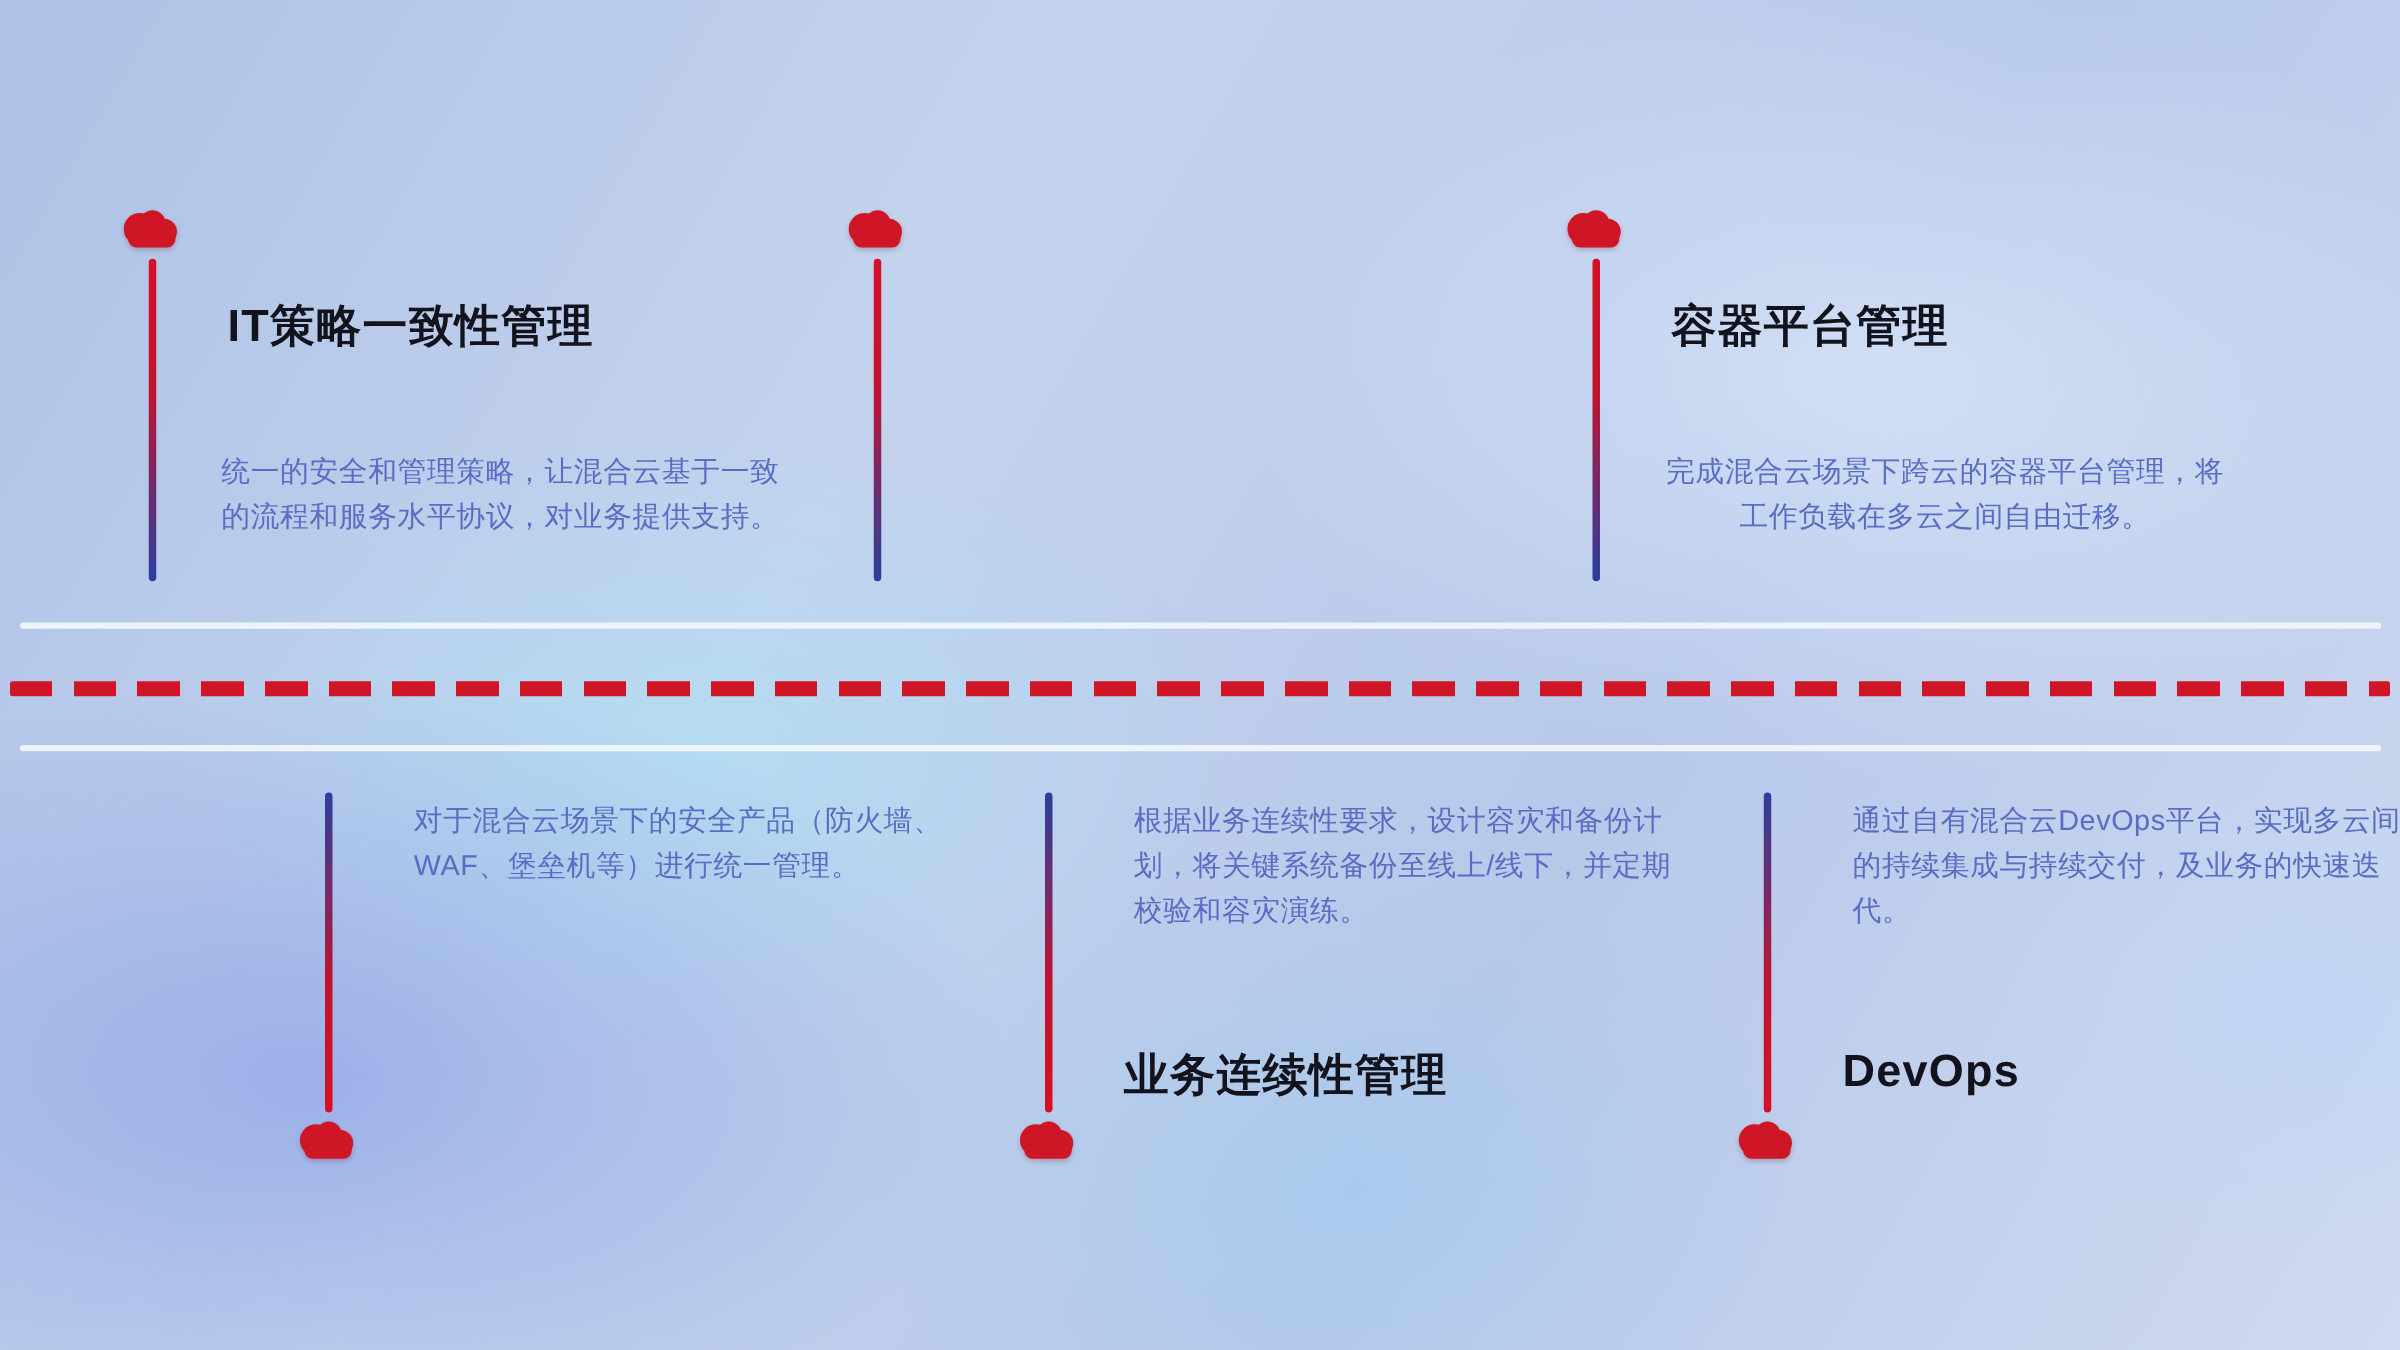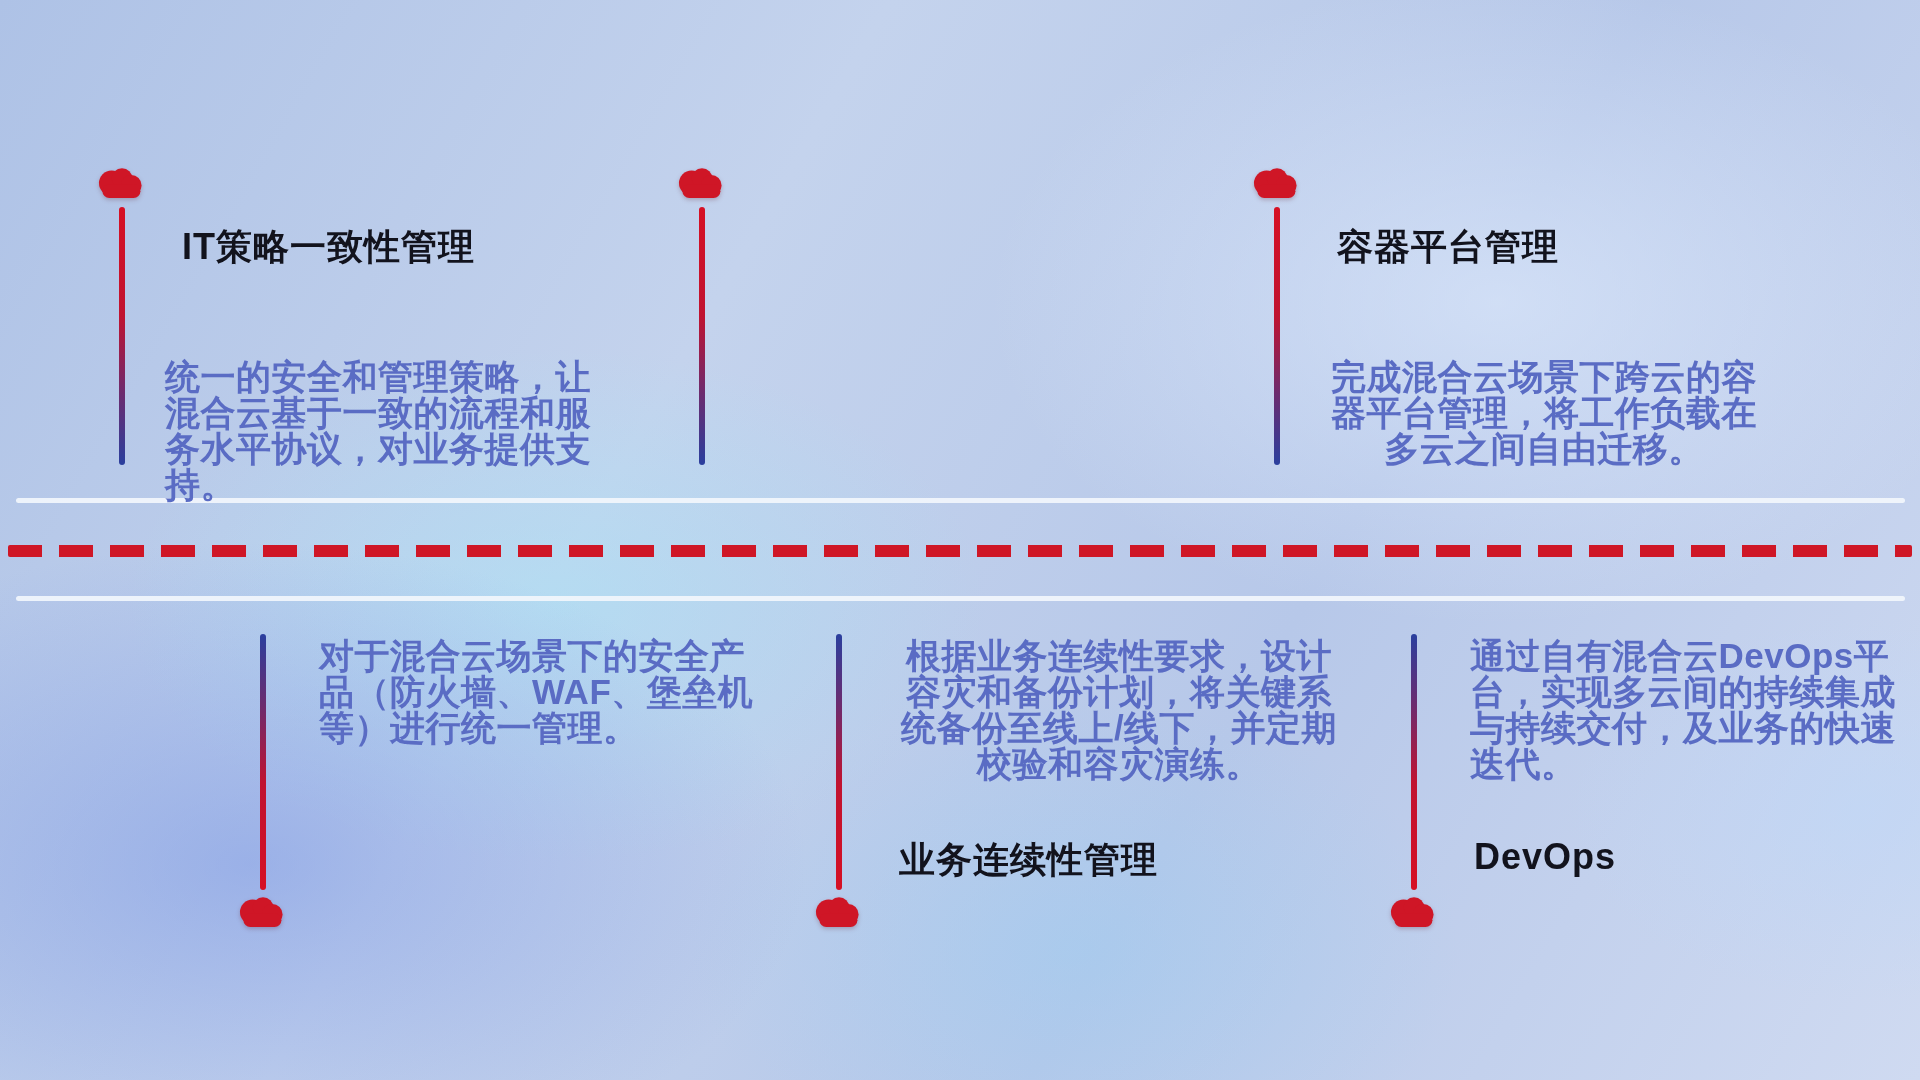--- a/index.html
+++ b/index.html
@@ -38,29 +38,28 @@
   .stem{position:absolute;left:25px;width:6px;border-radius:3px;}
   .stem-down{background:linear-gradient(180deg,#d61024 0%,#c01330 42%,#6d2b6e 72%,var(--accent-blue) 100%);}
   .stem-up{background:linear-gradient(0deg,#d61024 0%,#c01330 42%,#6d2b6e 72%,var(--accent-blue) 100%);}
 
   .title{
     position:absolute;left:88px;
     font-size:36px;font-weight:700;color:var(--title-color);
     letter-spacing:1px;white-space:nowrap;
   }
   .desc{
-    position:absolute;left:71px;width:448px;
-    font-size:35px;line-height:36px;color:var(--desc-color);
+    position:absolute;left:83px;width:448px;
+    font-size:23px;line-height:36px;color:var(--desc-color);
     letter-spacing:0.5px;
-    font-weight:bold;
   }
 
   .item-top .cloud{top:2px;left:0;}
   .item-top .stem{top:42px;height:258px;}
-  .item-top .title{top:58px;}
+  .item-top .title{top:72px;}
   .item-top .desc{top:194px;}
 
   .item-bottom{height:340px;}
   .item-bottom .stem{top:4px;height:256px;}
   .item-bottom .cloud{top:266px;left:0;}
   .item-bottom .desc{top:8px;margin-left:13px;}
   .item-bottom .title{top:206px;}
 </style>
 </head>
 <body>
@@ -109,21 +108,21 @@
     <div class="stem stem-up"></div>
     <svg class="cloud" viewBox="0 0 48 33" aria-hidden="true">
       <circle cx="15" cy="14" r="11"></circle>
         <circle cx="24" cy="10" r="9"></circle>
         <circle cx="32" cy="16" r="9"></circle>
         <rect x="7" y="15" width="33" height="12" rx="6"></rect>
     </svg>
     <p class="desc">对于混合云场景下的安全产品（防火墙、WAF、堡垒机等）进行统一管理。</p>
   </div>
 
-  <div class="item item-bottom" style="left:811px;top:630px;text-align:center;">
+  <div class="item item-bottom" style="left:811px;top:630px;">
     <div class="stem stem-up"></div>
     <svg class="cloud" viewBox="0 0 48 33" aria-hidden="true">
       <circle cx="15" cy="14" r="11"></circle>
         <circle cx="24" cy="10" r="9"></circle>
         <circle cx="32" cy="16" r="9"></circle>
         <rect x="7" y="15" width="33" height="12" rx="6"></rect>
     </svg>
     <p class="desc">根据业务连续性要求，设计容灾和备份计划，将关键系统备份至线上/线下，并定期校验和容灾演练。</p>
     <h2 class="title">业务连续性管理</h2>
   </div>

